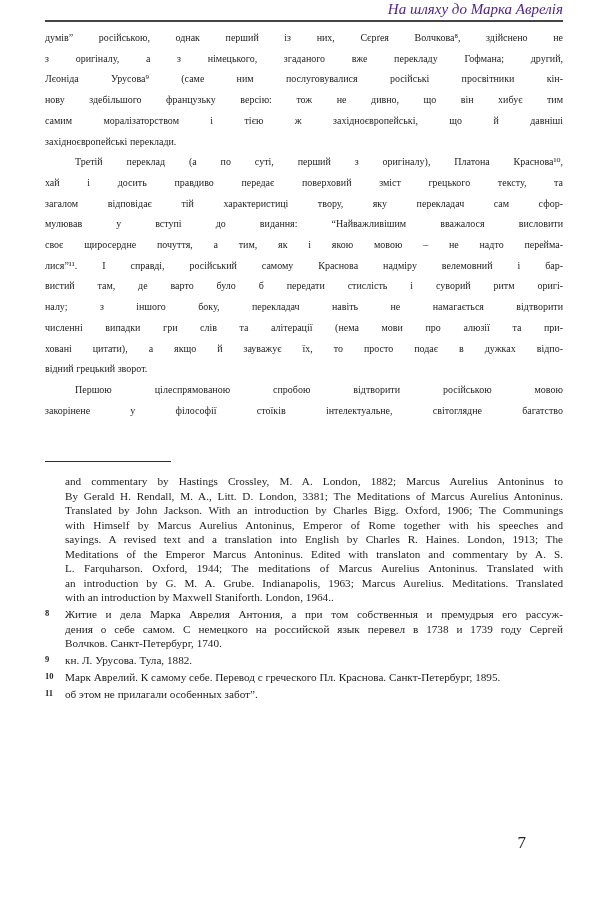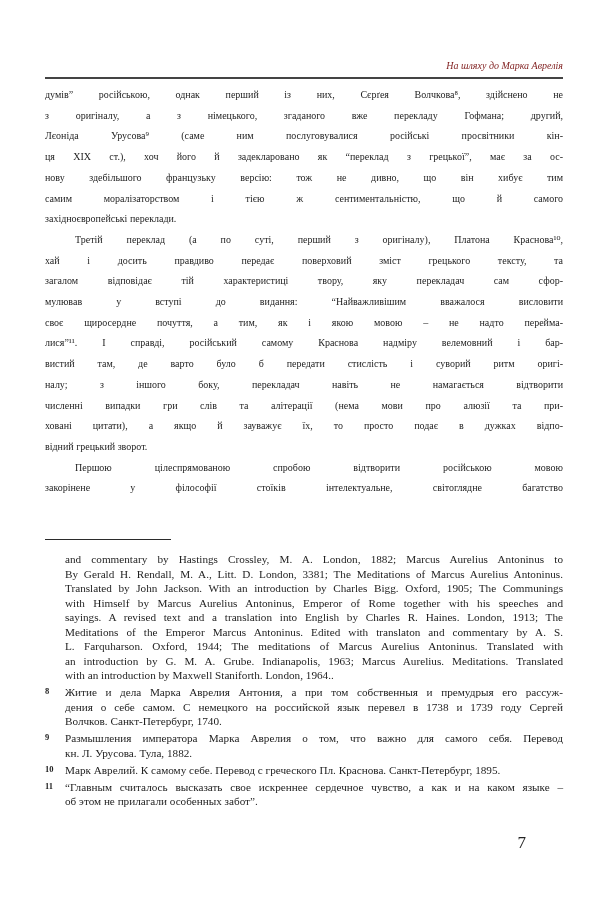--- a/index.html
+++ b/index.html
@@ -9,26 +9,25 @@
     margin:0 auto;
     background:#ffffff;
     box-sizing:border-box;
     padding:0 45px;
     overflow:hidden;
     color:#1d1d1d;
     font-family:"Liberation Serif","DejaVu Serif",serif;
   }
   
   .running-head{
-    margin-top:57px;
     text-align:right;
     font-style:italic;
-    font-size:10px;
+    font-size:15px;
     line-height:18px;
-    color:#7f1d1d;
+    color:#4c1d95;
   }
   .head-rule{
     margin-top:2px;
     border-bottom:2px solid #444444;
   }
   
   .body-text{
     margin-top:6px;
     font-size:10px;
     line-height:20.7px;
@@ -76,23 +75,22 @@
 
 <div class="page">
   <div class="running-head">На шляху до Марка Аврелія</div>
   <div class="head-rule"></div>
 
   <main class="body-text">
       <div class="para">
         <div class="line">думів” російською, однак перший із них, Сєрґея Волчкова⁸, здійснено не</div>
         <div class="line">з оригіналу, а з німецького, згаданого вже перекладу Гофмана; другий,</div>
         <div class="line">Лєоніда Урусова⁹ (саме ним послуговувалися російські просвітники кін-</div>
-        <div class="line">ця XIX ст.), хоч його й задекларовано як “переклад з грецької”, має за ос-</div>
         <div class="line">нову здебільшого французьку версію: тож не дивно, що він хибує тим</div>
-        <div class="line">самим моралізаторством і тією ж сентиментальністю, що й самого</div>
+        <div class="line">самим моралізаторством і тією ж західноєвропейські, що й давніші</div>
         <div class="line endline">західноєвропейські переклади.</div>
       </div>
       <div class="para">
         <div class="line indent">Третій переклад (а по суті, перший з оригіналу), Платона Краснова¹⁰,</div>
         <div class="line">хай і досить правдиво передає поверховий зміст грецького тексту, та</div>
         <div class="line">загалом відповідає тій характеристиці твору, яку перекладач сам сфор-</div>
         <div class="line">мулював у вступі до видання: “Найважливішим вважалося висловити</div>
         <div class="line">своє щиросердне почуття, а тим, як і якою мовою – не надто перейма-</div>
         <div class="line">лися”¹¹. І справді, російський самому Краснова надміру велемовний і бар-</div>
         <div class="line">вистий там, де варто було б передати стислість і суворий ритм оригі-</div>
@@ -106,44 +104,42 @@
         <div class="line">закорінене у філософії стоїків інтелектуальне, світоглядне багатство</div>
       </div>
     </main>
 
   <div class="fn-sep"></div>
 
   <section class="footnotes">
       <div class="footnote">
         <div class="line">and commentary by Hastings Crossley, M. A. London, 1882; Marcus Aurelius Antoninus to</div>
         <div class="line">By Gerald H. Rendall, M. A., Litt. D. London, 3381; The Meditations of Marcus Aurelius Antoninus.</div>
-        <div class="line">Translated by John Jackson. With an introduction by Charles Bigg. Oxford, 1905; The Communings</div>
+        <div class="line">Translated by John Jackson. With an introduction by Charles Bigg. Oxford, 1906; The Communings</div>
         <div class="line">with Himself by Marcus Aurelius Antoninus, Emperor of Rome together with his speeches and</div>
         <div class="line">sayings. A revised text and a translation into English by Charles R. Haines. London, 1913; The</div>
         <div class="line">Meditations of the Emperor Marcus Antoninus. Edited with translaton and commentary by A. S.</div>
         <div class="line">L. Farquharson.  Oxford, 1944; The meditations of Marcus Aurelius Antoninus. Translated with</div>
         <div class="line">an introduction by G. M. A. Grube. Indianapolis, 1963; Marcus Aurelius. Meditations. Translated</div>
         <div class="line endline">with an introduction by Maxwell Staniforth. London, 1964..</div>
       </div>
       <div class="footnote">
         <span class="fn-num">8</span>
         <div class="line">Житие и дела Марка Аврелия Антония, а при том собственныя и премудрыя его рассуж-</div>
         <div class="line">дения о себе самом. С немецкого на российской язык перевел в 1738 и 1739 году Сергей</div>
         <div class="line endline">Волчков. Санкт-Петербург, 1740.</div>
       </div>
       <div class="footnote">
         <span class="fn-num">9</span>
-        <div class="line">Размышления императора Марка Аврелия о том, что важно для самого себя. Перевод</div>
         <div class="line endline">кн. Л. Урусова. Тула, 1882.</div>
       </div>
       <div class="footnote">
         <span class="fn-num">10</span>
         <div class="line endline">Марк Аврелий. К самому себе. Перевод с греческого Пл. Краснова. Санкт-Петербург, 1895.</div>
       </div>
       <div class="footnote">
         <span class="fn-num">11</span>
-        <div class="line">“Главным считалось высказать свое искреннее сердечное чувство, а как и на каком языке –</div>
         <div class="line endline">об этом не прилагали особенных забот”.</div>
       </div>
     </section>
 
   <div class="page-number">7</div>
 </div>
 
 </body></html>

